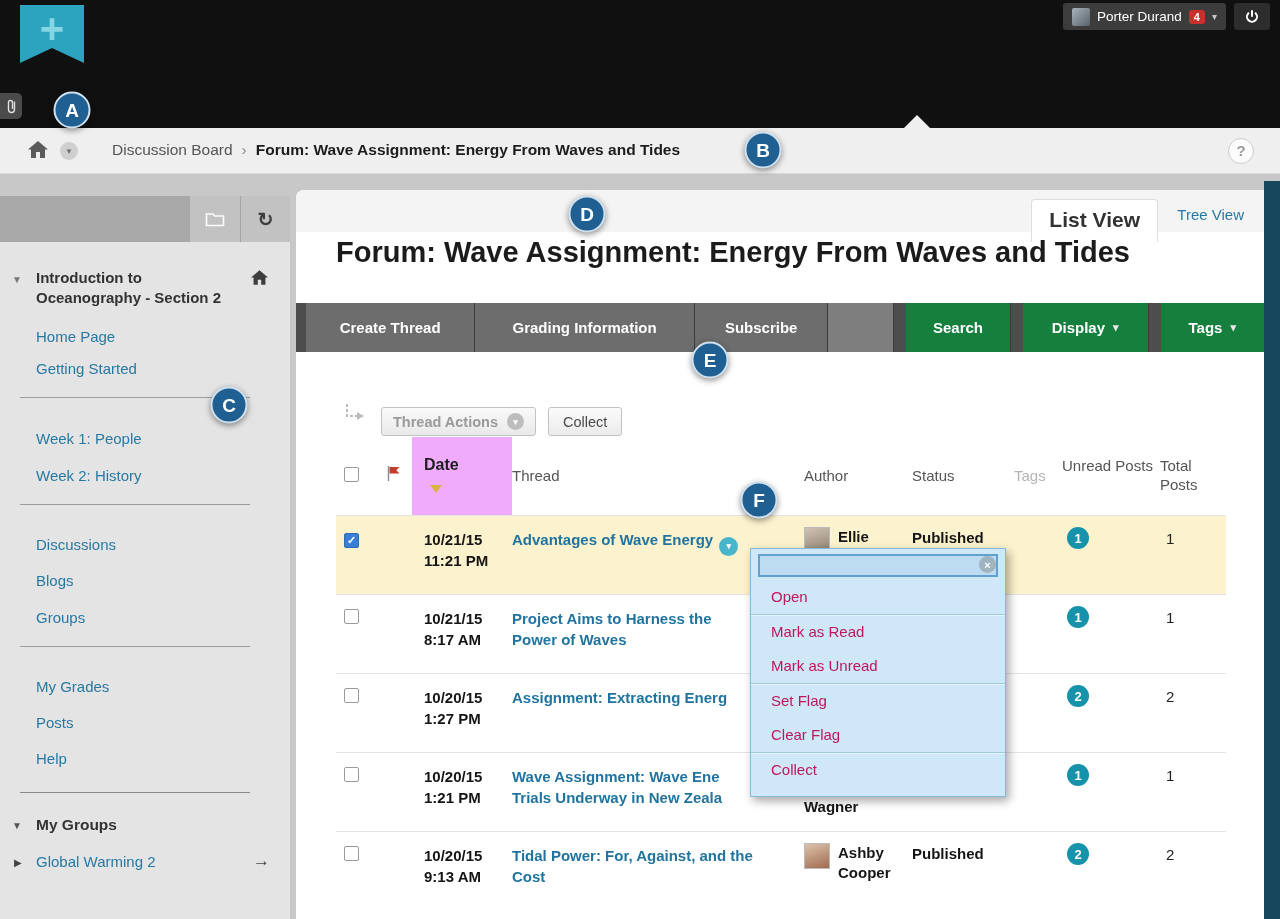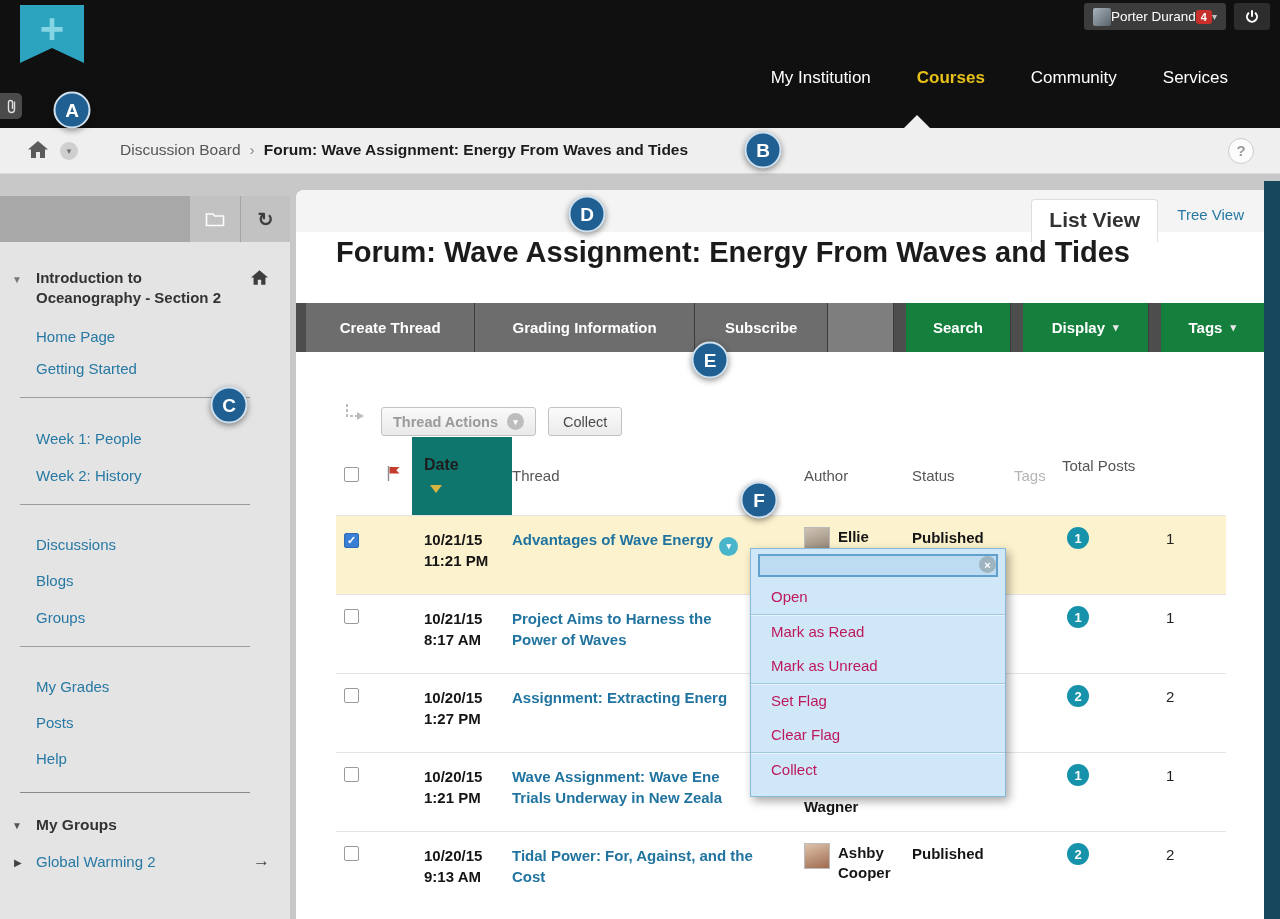--- a/index.html
+++ b/index.html
@@ -7,39 +7,39 @@
   body { position:relative; font-family:"Liberation Sans", sans-serif; background:#c8c8c8; }
 
   
   .topbar { position:absolute; left:0; top:0; width:1280px; height:128px; background:#101010; }
   .plus-tab { position:absolute; left:20px; top:5px; width:64px; height:58px; background:#2ca4bf;
               clip-path:polygon(0 0,100% 0,100% 100%,50% 74%,0 100%); cursor:pointer; }
   .plus-tab .plus { display:block; text-align:center; font-size:42px; line-height:48px; font-weight:bold; color:#86d5e3; }
   .paperclip-tab { position:absolute; left:0; top:93px; width:22px; height:26px; background:#4a4a4a;
                    border-radius:0 5px 5px 0; display:flex; align-items:center; justify-content:center; z-index:6; }
   .user-chip { position:absolute; top:3px; right:54px; height:27px; background:#3c3c3c; border-radius:3px;
-               display:flex; align-items:center; gap:0; padding:0 9px; cursor:pointer; }
+               display:flex; align-items:center; gap:7px; padding:0 9px; cursor:pointer; }
   .user-avatar { width:18px; height:18px; border-radius:2px; background:linear-gradient(135deg,#a8b2ba,#59636c); }
   .user-name { color:#fff; font-size:13.5px; }
   .user-badge { background:#c9302c; color:#fff; font-size:11px; font-weight:bold; padding:1px 5px; border-radius:3px; }
   .user-caret { color:#c4c4c4; font-size:10px; }
   .power-btn { position:absolute; top:3px; right:10px; width:36px; height:27px; background:#2d2d2d; border-radius:3px;
                display:flex; align-items:center; justify-content:center; cursor:pointer; }
   .nav { position:absolute; top:68px; right:52px; display:flex; gap:46px; }
   .nav .tab { color:#fff; font-size:17px; cursor:pointer; }
   .nav .tab.active { color:#e7c019; font-weight:bold; }
   .nav-notch { position:absolute; left:904px; top:115px; width:0; height:0;
                border-left:13px solid transparent; border-right:13px solid transparent; border-bottom:13px solid #efefef; }
 
   
   .crumbbar { position:absolute; left:0; top:128px; width:1280px; height:46px; background:#efefef; border-bottom:1px solid #d9d9d9; }
   .crumb-home { position:absolute; left:28px; top:13px; cursor:pointer; }
   .crumb-chev { position:absolute; left:60px; top:14px; width:18px; height:18px; border-radius:50%; background:#cfcfcf;
                 color:#6d6d6d; font-size:9px; display:flex; align-items:center; justify-content:center; cursor:pointer; }
-  .crumb-text { position:absolute; left:120px; top:13px; font-size:15.5px; color:#555; white-space:nowrap; }
+  .crumb-text { position:absolute; left:112px; top:13px; font-size:15.5px; color:#555; white-space:nowrap; }
   .crumb-sep { margin:0 9px; color:#8a8a8a; }
   .crumb-current { font-weight:bold; color:#1c1c1c; }
   .help-circle { position:absolute; right:26px; top:10px; width:26px; height:26px; border-radius:50%;
                  background:#fcfcfc; border:1px solid #ccc; color:#9a9a9a; font-weight:bold; font-size:15px;
                  text-align:center; line-height:24px; cursor:pointer; }
 
   
   .sidebar { position:absolute; left:0; top:196px; width:290px; height:723px; background:#e4e4e4; }
   .s-toolbar { position:absolute; top:0; left:0; width:100%; height:46px; background:#a8a8a8; }
   .s-iconzone { position:absolute; right:0; top:0; width:100px; height:46px; background:#c2c2c2; display:flex; }
@@ -88,21 +88,21 @@
 
   
   .table { position:absolute; left:40px; top:247px; width:890px; }
   .t-grid { display:grid; grid-template-columns:42px 34px 100px 292px 108px 102px 48px 98px 66px; }
   .t-head { height:78px; }
   .th { padding-top:30px; font-size:15px; color:#555; }
   .th.wrap { padding-top:19px; line-height:19px; }
   .th.tags { color:#b5b5b5; }
   .c-cbh { padding:30px 0 0 8px; }
   .c-flagh { padding:28px 0 0 8px; }
-  .datehead { background:#0f766e; padding:19px 0 0 12px; font-weight:bold; color:#1d1d1d; }
+  .datehead { background:#f0abfc; padding:19px 0 0 12px; font-weight:bold; color:#1d1d1d; }
   .sort-caret { width:0; height:0; border-left:6px solid transparent; border-right:6px solid transparent;
                 border-top:8px solid #d9b441; margin:11px 0 0 6px; }
   .t-row { height:79px; border-top:1px solid #e4e4e4; }
   .t-row.hl { background:#fcf2cd; }
   .cb { display:inline-block; width:15px; height:15px; border:1px solid #9a9a9a; border-radius:2px; background:#fff; cursor:pointer; }
   .cb.checked { background:#3a7fd5; border-color:#2f6cb8; color:#fff; font-size:11px; line-height:13px; text-align:center; font-weight:bold; }
   .c-cb { padding:14px 0 0 8px; }
   .c-date { padding:13px 0 0 12px; font-weight:bold; font-size:15px; color:#151515; line-height:21px; }
   .c-thread { padding:13px 10px 0 0; font-weight:bold; font-size:15px; color:#2174a0; line-height:21px; cursor:pointer; }
   .menu-chip { display:inline-flex; width:19px; height:19px; border-radius:50%; background:#49b5cb; color:#fff;
@@ -143,26 +143,20 @@
     <span class="user-name">Porter Durand</span>
     <span class="user-badge">4</span>
     <span class="user-caret">▾</span>
   </div>
   <div class="power-btn">
     <svg width="14" height="14" viewBox="0 0 14 14">
         <path d="M7 1 v5" stroke="#fff" stroke-width="2" stroke-linecap="round"></path>
         <path d="M3.4 3.2 a5 5 0 1 0 7.2 0" fill="none" stroke="#fff" stroke-width="2" stroke-linecap="round"></path>
       </svg>
   </div>
-  <nav class="nav">
-    <span class="tab">My Institution</span>
-    <span class="tab active">Courses</span>
-    <span class="tab">Community</span>
-    <span class="tab">Services</span>
-  </nav>
   <div class="nav-notch"></div>
 </div>
 <div class="paperclip-tab">
   <svg width="11" height="16" viewBox="0 0 11 16">
       <path d="M8.5 3.5 v8 a3 3 0 0 1 -6 0 v-7 a2 2 0 0 1 4 0 v6.5" fill="none" stroke="#e0e0e0" stroke-width="1.4"></path>
     </svg>
 </div>
 
 <div class="crumbbar">
   <span class="crumb-home">
@@ -267,20 +261,21 @@
           </svg>
       </div>
       <div class="datehead">
         <span>Date</span>
         <div class="sort-caret"></div>
       </div>
       <div class="th">Thread</div>
       <div class="th">Author</div>
       <div class="th">Status</div>
       <div class="th tags">Tags</div>
+      <div class="th wrap">Unread Posts</div>
       <div class="th wrap">Total Posts</div>
     </div>
 
     <div class="t-grid t-row hl">
       <div class="c-cb"><span class="cb checked">✓</span></div>
       <div></div>
       <div class="c-date">
           <div>10/21/15</div>
           <div>11:21 PM</div>
         </div>

